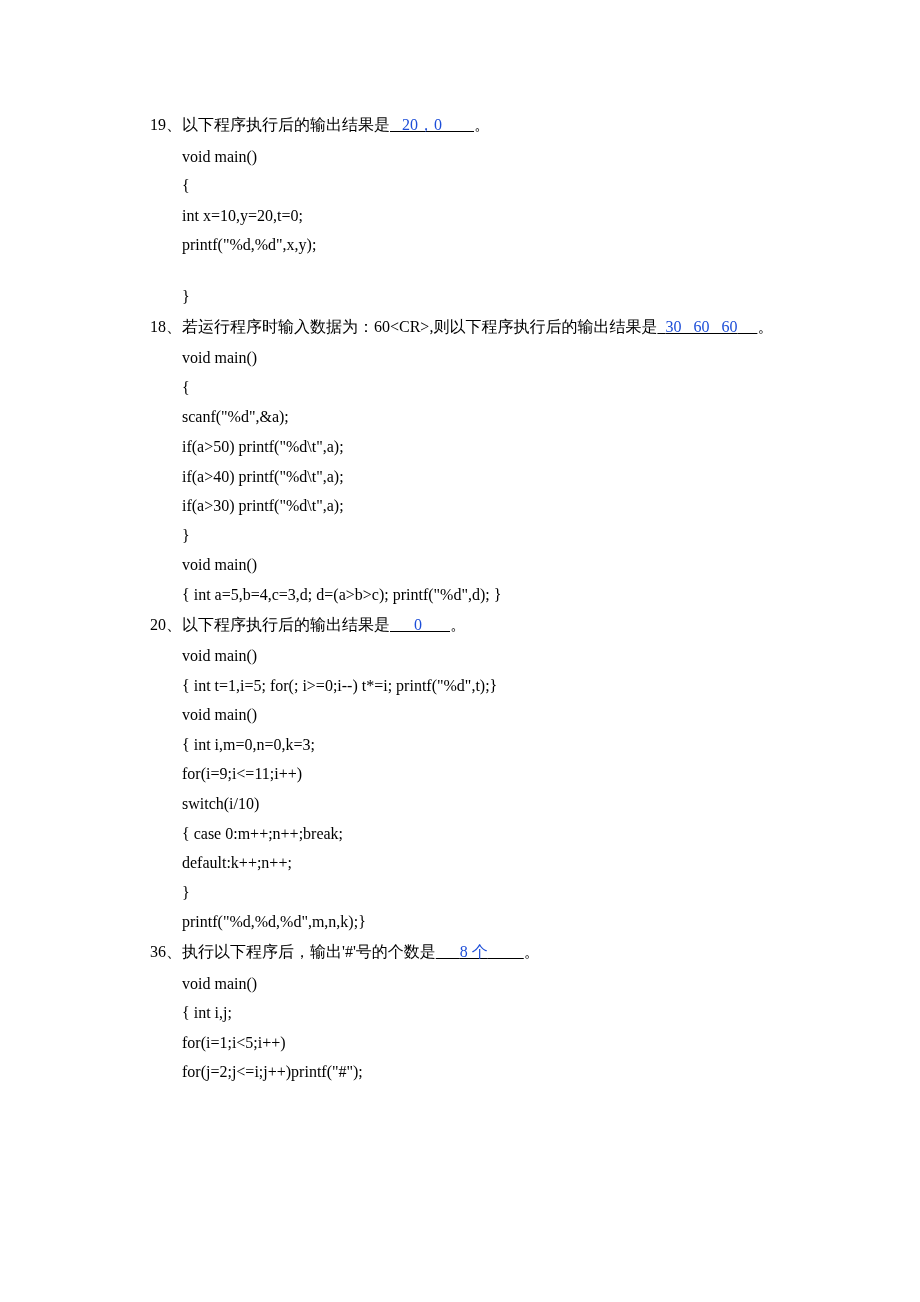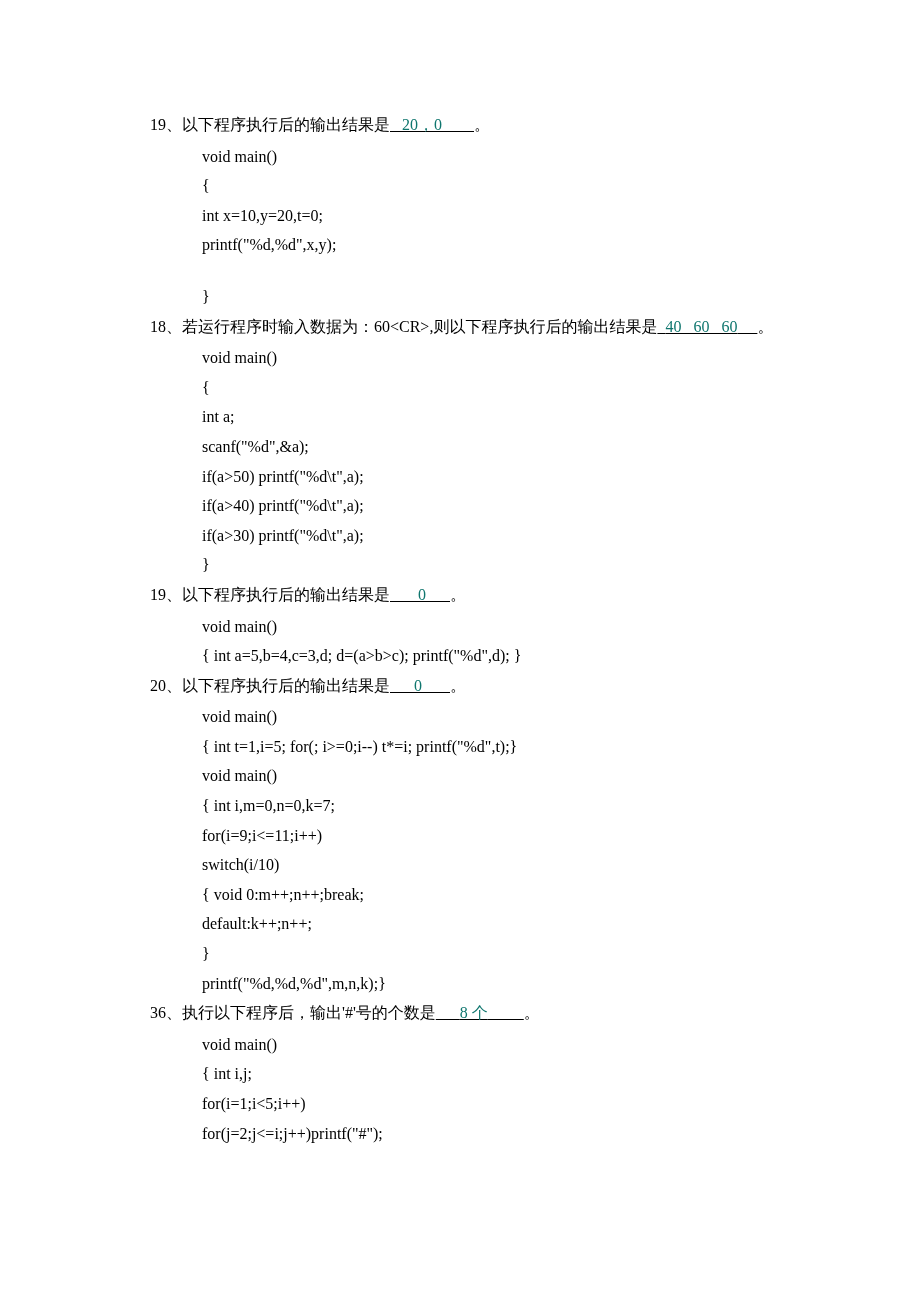--- a/index.html
+++ b/index.html
@@ -12,32 +12,32 @@
     line-height: 1.85;
     width: 920px;
   }
   .page {
     padding: 110px 150px 60px 150px;
   }
   .q {
     margin-bottom: 2px;
   }
   .code {
-    margin-left: 52px;
+    margin-left: 32px;
   }
   .u-black {
     text-decoration: underline;
     text-decoration-color: #000000;
     color: #000000;
     white-space: pre;
   }
   .u-red {
     text-decoration: underline;
     text-decoration-color: #000000;
-    color: #0f766e;
+    color: #1d4ed8;
     white-space: pre;
     font-family: Liberation Serif, serif;
   }
   .blank-gap { height: 22px; }
   .nowrap { white-space: nowrap; }
 </style>
 </head>
 <body>
 
 <div class="page">
@@ -48,55 +48,51 @@
   <div class="code">
     <div>void main()</div>
     <div>{</div>
     <div>      int x=10,y=20,t=0;</div>
     <div>      printf("%d,%d",x,y);</div>
     <div class="blank-gap"></div>
     <div>}</div>
   </div>
 
   <div class="q nowrap">
-    <span>18、若运行程序时输入数据为：60&lt;CR&gt;,则以下程序执行后的输出结果是</span><span class="u-black">  </span><span class="u-red">40   60   60</span><span class="u-black">     </span><span>。</span>
+    <span>18、若运行程序时输入数据为：60&lt;CR&gt;,则以下程序执行后的输出结果是</span><span class="u-black">  </span><span class="u-red">30   60   60</span><span class="u-black">     </span><span>。</span>
   </div>
   <div class="code">
     <div>void main()</div>
     <div>{</div>
-    <div>      int a;</div>
     <div>      scanf("%d",&amp;a);</div>
     <div>      if(a&gt;50) printf("%d\t",a);</div>
     <div>      if(a&gt;40) printf("%d\t",a);</div>
     <div>      if(a&gt;30) printf("%d\t",a);</div>
     <div>}</div>
   </div>
 
-  <div class="q nowrap">
-    <span>19、以下程序执行后的输出结果是</span><span class="u-black">       </span><span class="u-red">0</span><span class="u-black">      </span><span>。</span>
-  </div>
   <div class="code">
     <div>void main()</div>
     <div>{      int a=5,b=4,c=3,d;     d=(a&gt;b&gt;c); printf("%d",d);   }</div>
   </div>
 
   <div class="q nowrap">
     <span>20、以下程序执行后的输出结果是</span><span class="u-black">      </span><span class="u-red">0</span><span class="u-black">       </span><span>。</span>
   </div>
   <div class="code">
     <div>void main()</div>
     <div>{      int t=1,i=5; for(; i&gt;=0;i--) t*=i; printf("%d",t);}</div>
   </div>
 
   <div class="code">
     <div>void main()</div>
-    <div>{      int i,m=0,n=0,k=7;</div>
+    <div>{      int i,m=0,n=0,k=3;</div>
     <div>for(i=9;i&lt;=11;i++)</div>
     <div>switch(i/10)</div>
-    <div>{      void 0:m++;n++;break;</div>
+    <div>{      case 0:m++;n++;break;</div>
     <div>       default:k++;n++;</div>
     <div>}</div>
     <div>printf("%d,%d,%d",m,n,k);}</div>
   </div>
 
   <div class="q nowrap">
     <span>36、执行以下程序后，输出'#'号的个数是</span><span class="u-black">      </span><span class="u-red">8 个</span><span class="u-black">         </span><span>。</span>
   </div>
   <div class="code">
     <div>void main()</div>

